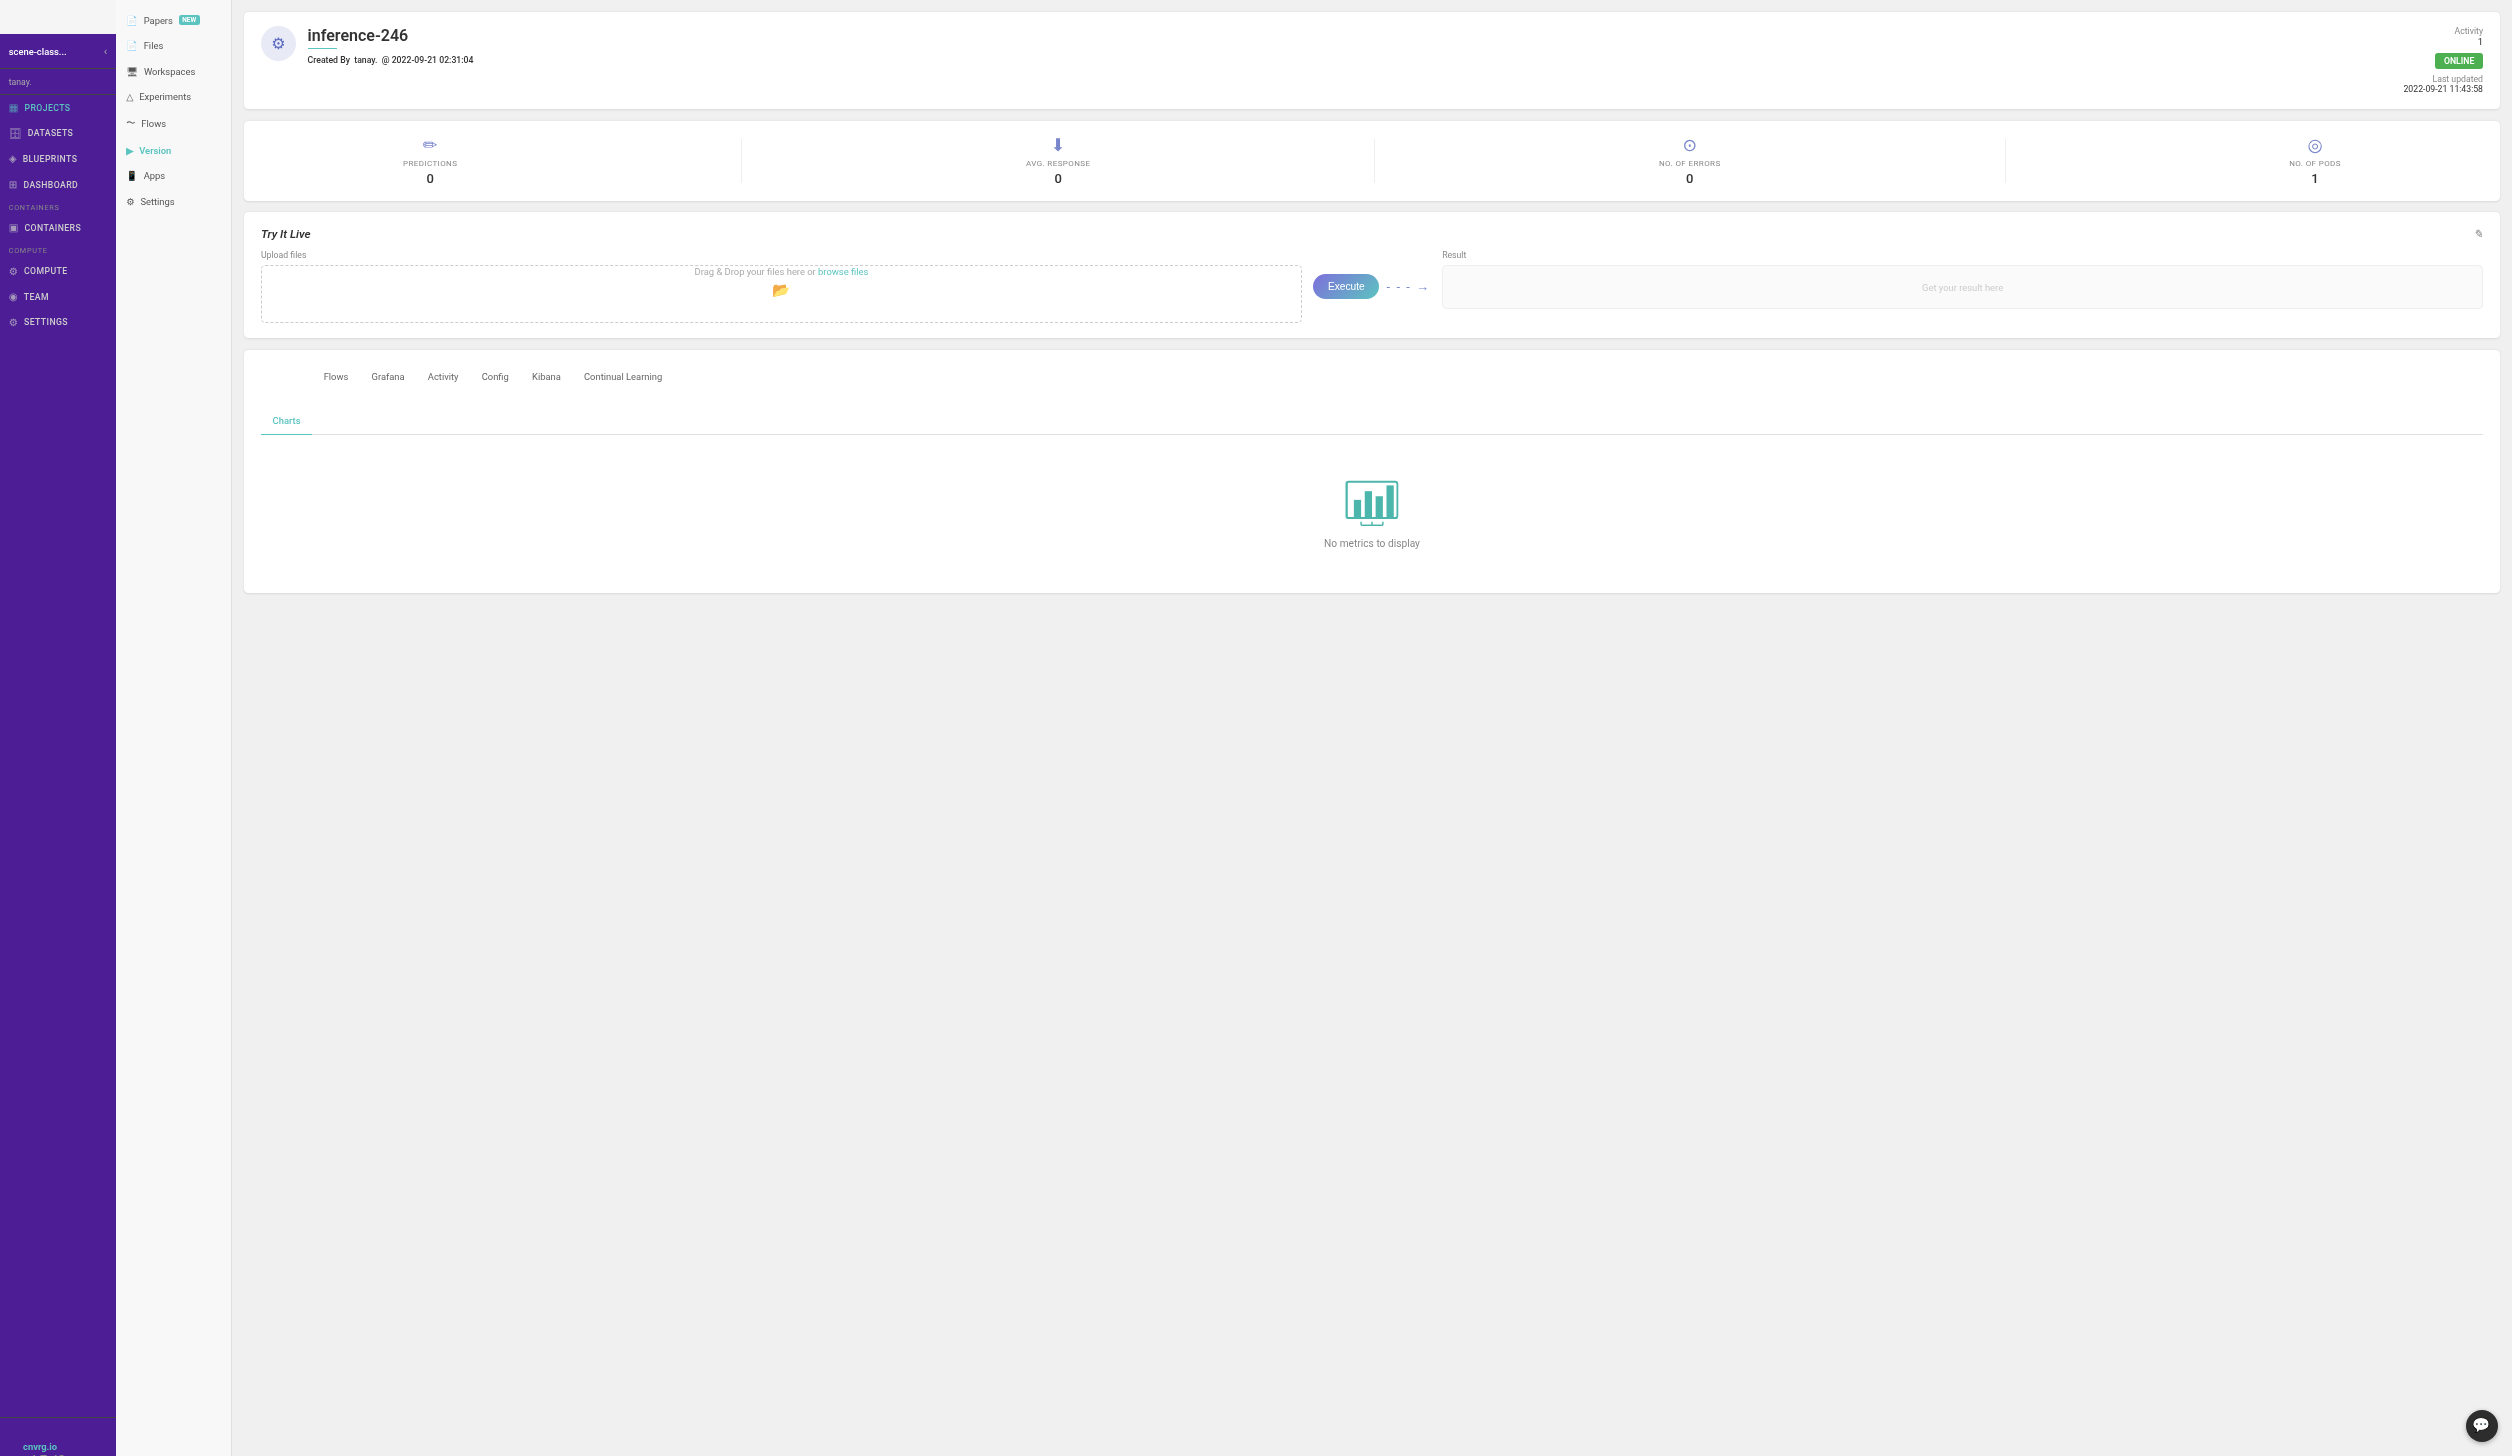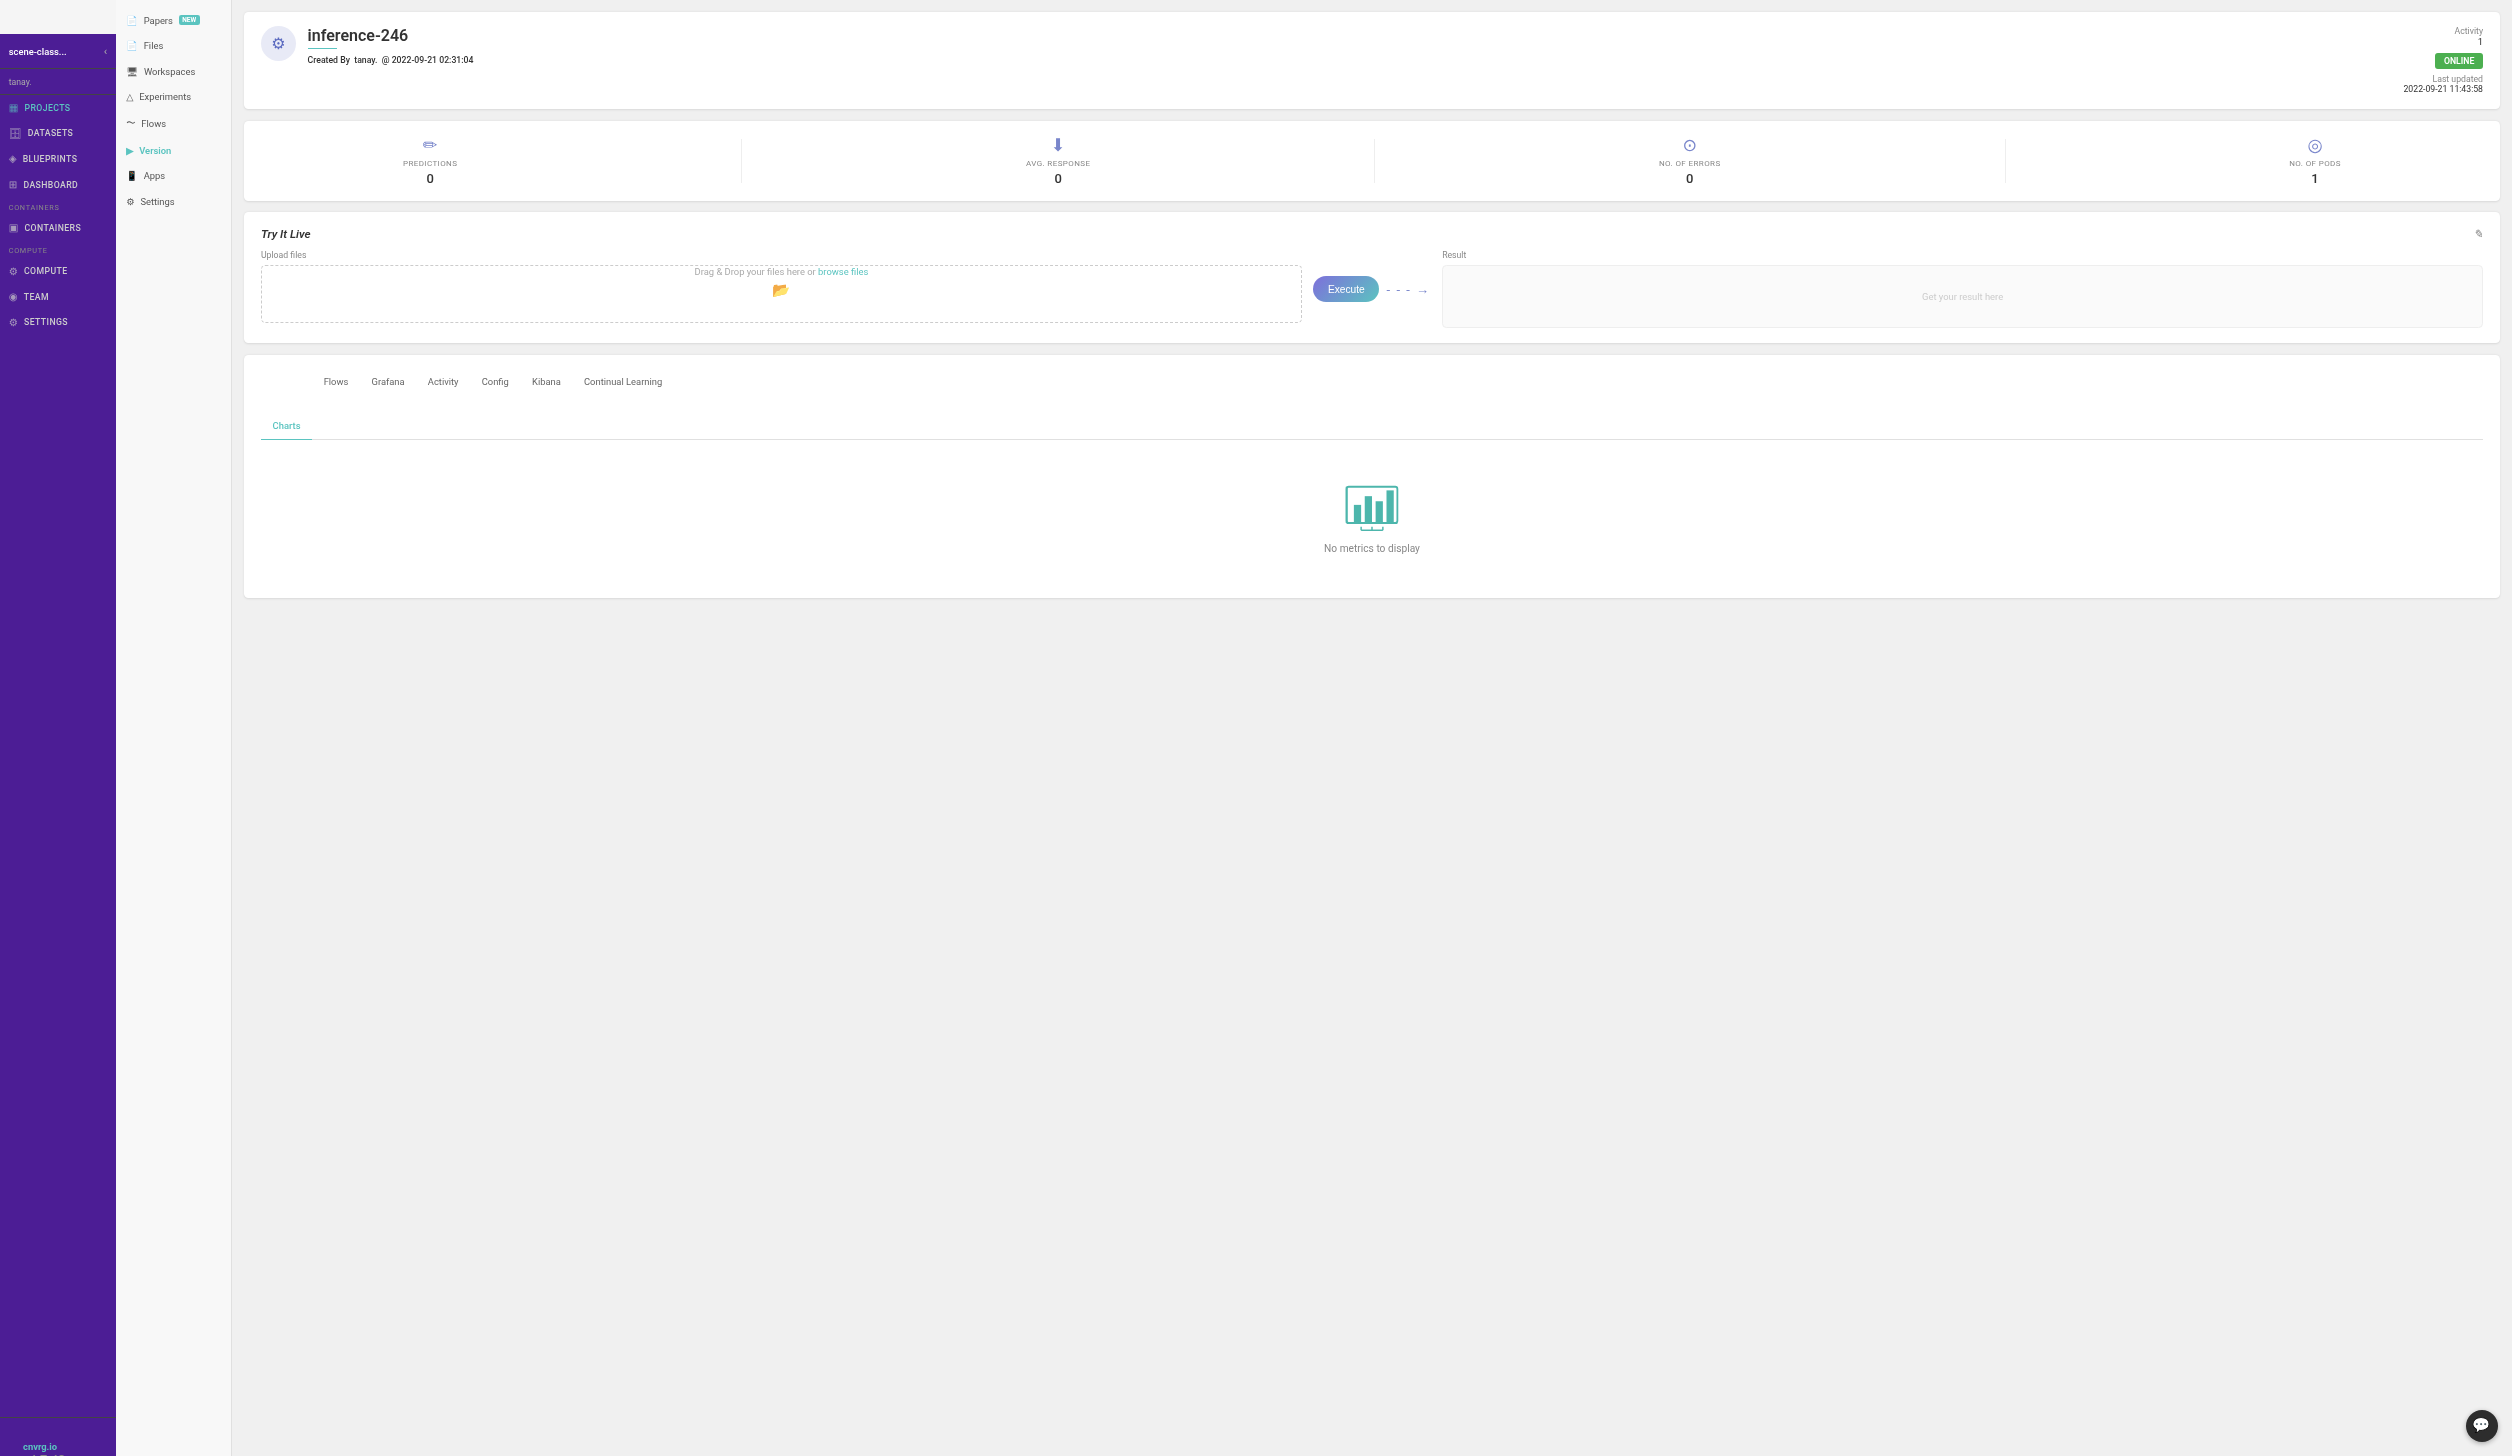--- a/index.html
+++ b/index.html
@@ -212,21 +212,21 @@
       border-radius: 14.5px;
       font-size: 10.2px;
       cursor: pointer;
       font-weight: 500;
     }
     .arrow-dots { color: #7986cb; font-size: 13px; letter-spacing: 1.5px; }
     .result-section { flex: 1; }
     .result-area {
       border: 0.7px solid #eee;
       border-radius: 4.4px;
-      height: 63px;
+      height: 44px;
       display: flex;
       align-items: center;
       justify-content: center;
       color: #ccc;
       font-size: 9.4px;
       background: #fafafa;
     }
 
     
     .tabs-bar {

